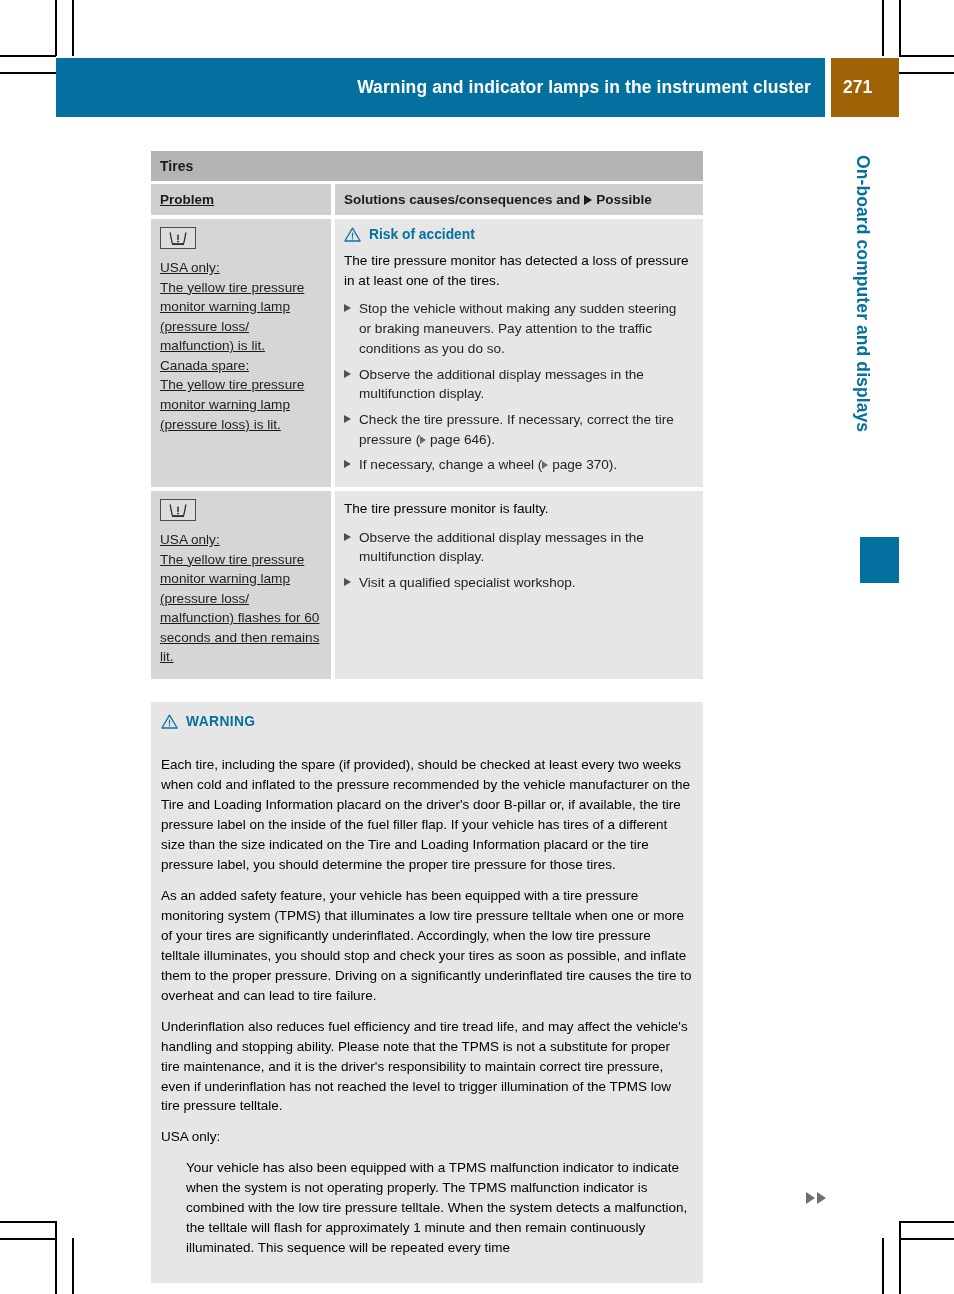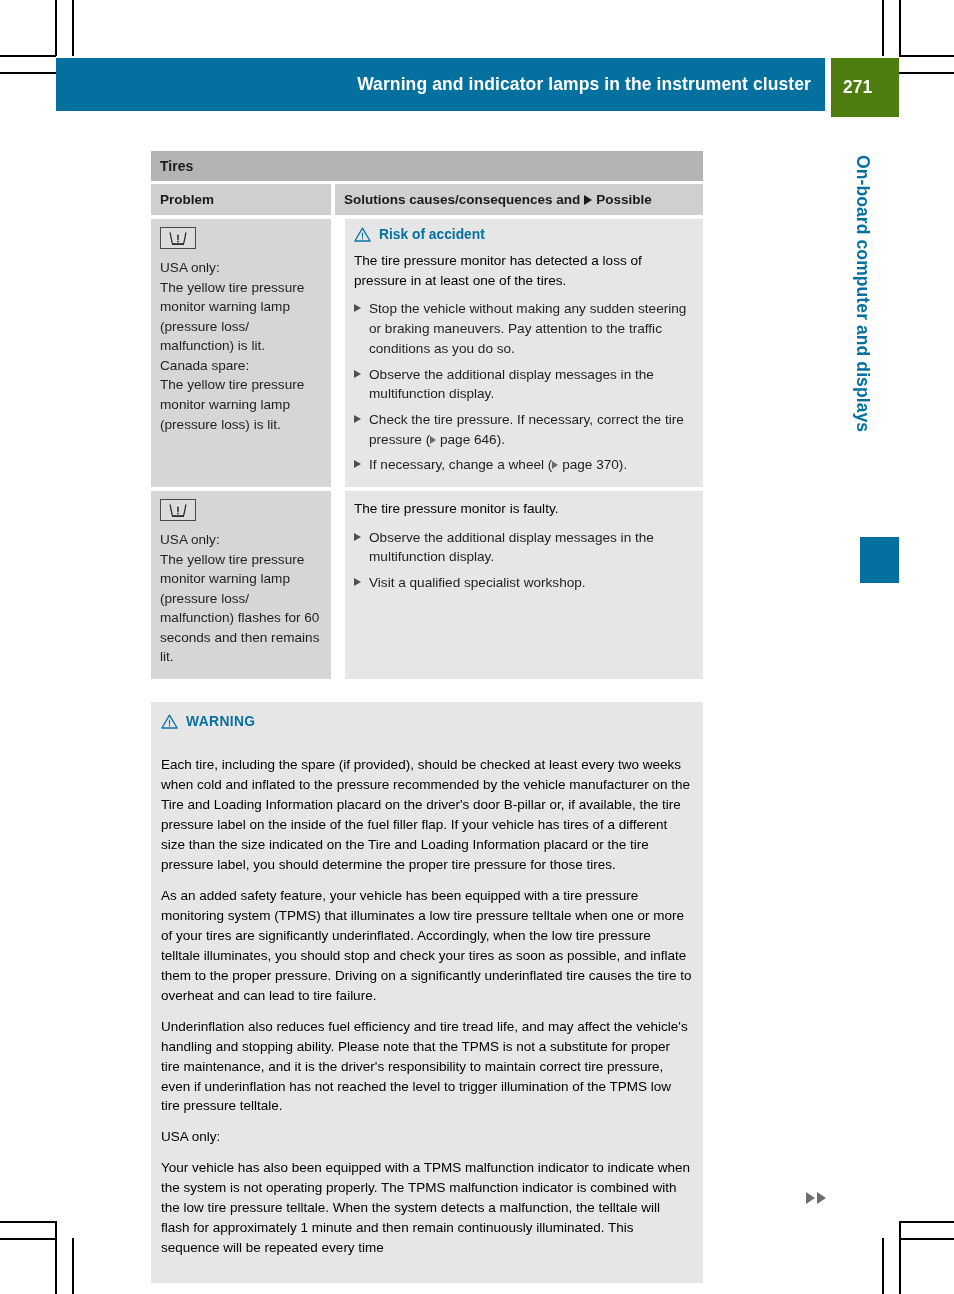--- a/index.html
+++ b/index.html
@@ -21,42 +21,42 @@
   .crop { position: absolute; background: #000000; }
   .crop.h { height: 2px; }
   .crop.v { width: 2px; }
 
   
   .header-bar {
     position: absolute;
     left: 56px;
     top: 58px;
     width: 769px;
-    height: 53px;
+    height: 59px;
     background: #04709f;
     display: flex;
     align-items: center;
     justify-content: flex-end;
     box-sizing: border-box;
     padding-right: 14px;
   }
   .header-title {
     color: #ffffff;
     font-size: 17.5px;
     font-weight: bold;
     letter-spacing: 0.1px;
     white-space: nowrap;
   }
   .header-page {
     position: absolute;
     left: 831px;
     top: 58px;
     width: 68px;
     height: 59px;
-    background: #4d7c0f;
+    background: #a16207;
     display: flex;
     align-items: center;
     justify-content: flex-start;
     box-sizing: border-box;
     padding-left: 12px;
   }
   .header-page span {
     color: #ffffff;
     font-size: 17.5px;
     font-weight: bold;
@@ -111,36 +111,37 @@
     display: flex;
     gap: 4px;
     margin-bottom: 4px;
   }
   .row:last-child { margin-bottom: 0; }
   .col-l {
     width: 180px;
     flex: 0 0 180px;
     box-sizing: border-box;
     padding: 8px 10px 12px 9px;
+    text-decoration: underline;
   }
   .col-r {
     flex: 1 1 auto;
     box-sizing: border-box;
     padding: 8px 12px 12px 9px;
   }
   .head-row .col-l,
   .head-row .col-r {
     background: #cfcfcf;
     padding-top: 8px;
     padding-bottom: 8px;
     font-size: 13.5px;
     font-weight: bold;
   }
   .body-row .col-l { background: #d6d6d6; }
-  .body-row .col-r { background: #e6e6e6; margin-left: 10px; }
+  .body-row .col-r { background: #e6e6e6; }
 
   .cell-text {
     font-size: 13.6px;
     line-height: 1.44;
     color: #1f1f1f;
   }
 
   
   .tpms-icon {
     width: 36px;
@@ -165,21 +166,21 @@
     color: #04709f;
     font-size: 13.8px;
     font-weight: bold;
   }
   .para {
     font-size: 13.6px;
     line-height: 1.45;
     margin: 0 0 9px 0;
     color: #000000;
   }
-  .para:last-child { margin-bottom: 0; }
+  .para:last-child { margin-bottom: 0; margin-left: 25px; }
 
   ul.steps {
     list-style: none;
     margin: 0;
     padding: 0;
   }
   ul.steps li {
     position: relative;
     padding-left: 15px;
     font-size: 13.6px;

